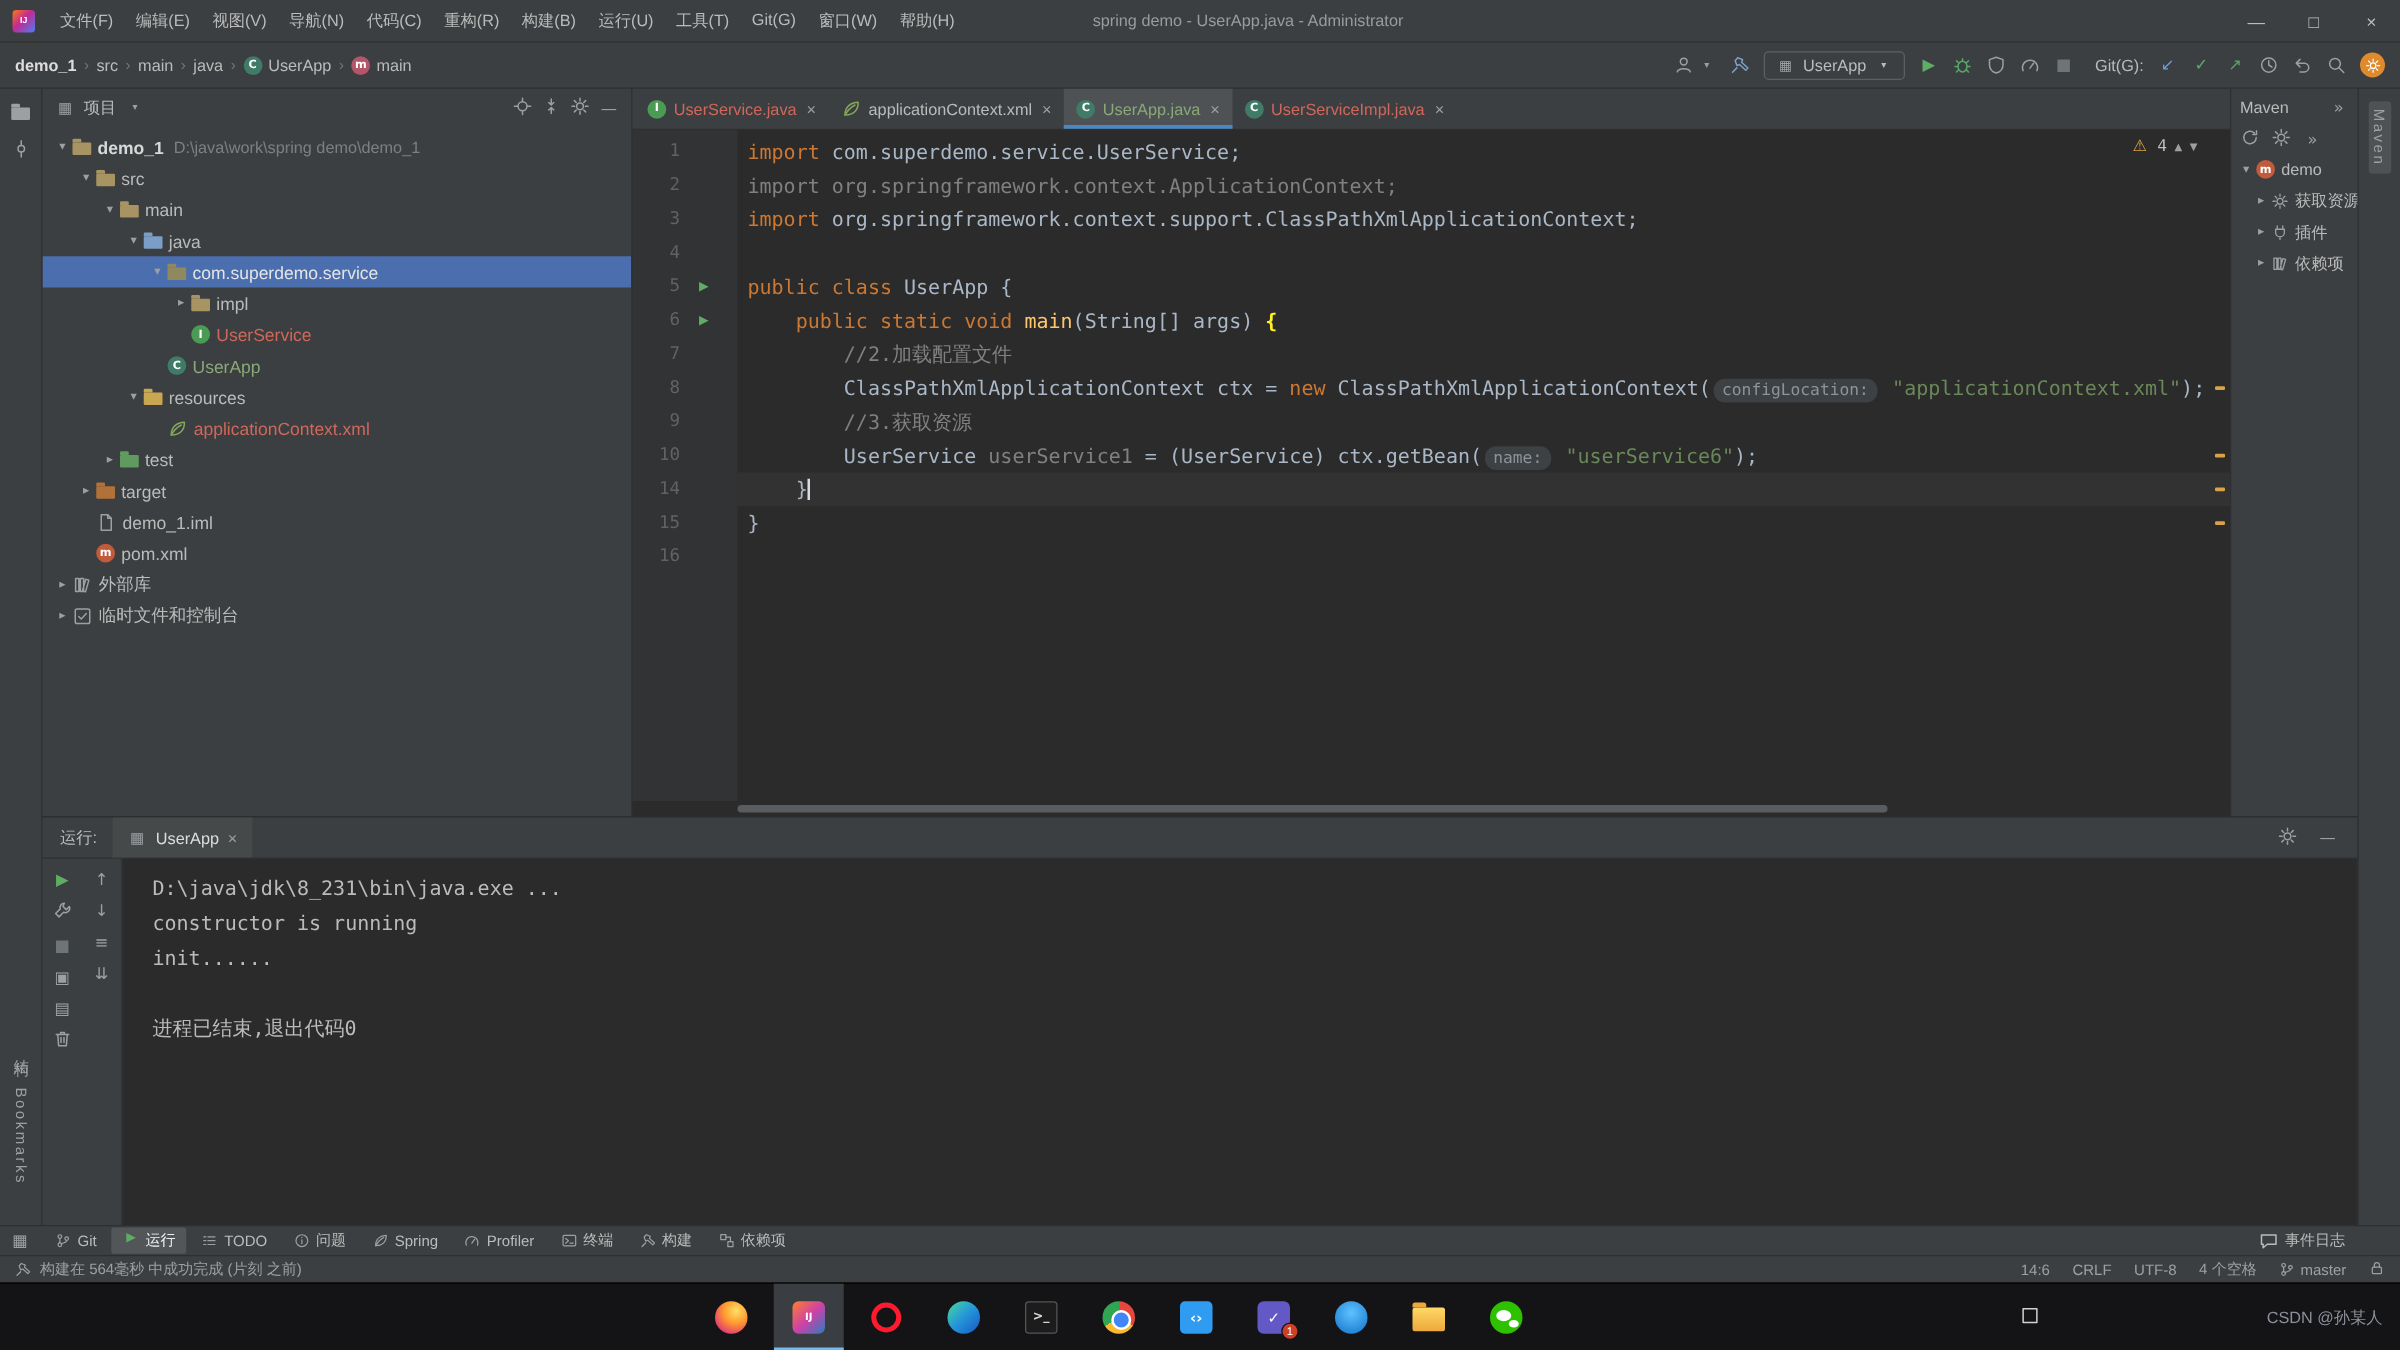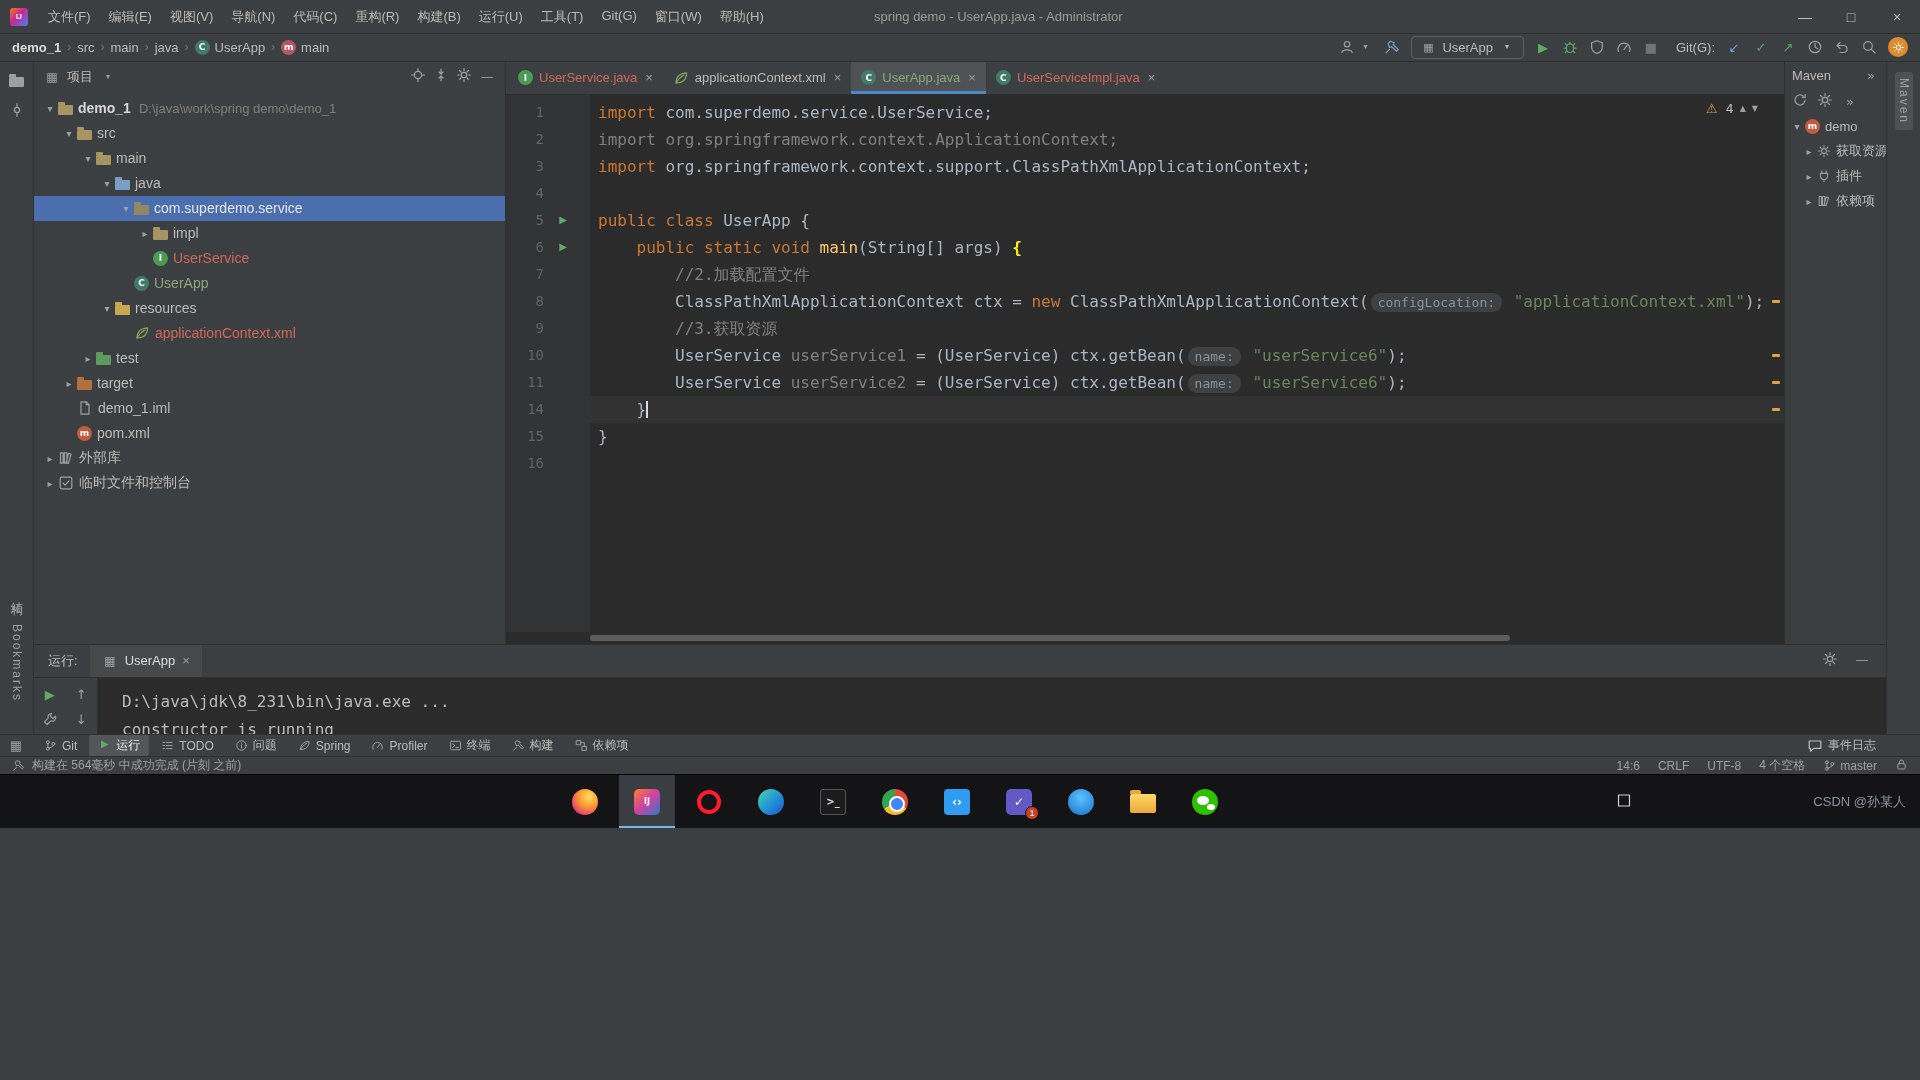--- a/index.html
+++ b/index.html
@@ -1,18 +1,18 @@
 <!DOCTYPE html>
 <html style="--panel-bg: #3c3f41; --editor-bg: #2b2b2b; --gutter-bg: #313335; --border: #2d2f30; --selection-blue: #4b6eaf; --accent-blue: #4a88c7; --keyword-orange: #cc7832; --string-green: #6a8759; --comment-gray: #808080; --method-yellow: #ffc66b; --text: #bbbbbb; --code-text: #a9b7c6; --line-number: #606366; --file-red: #d1675a; --file-green: #8aa878; --warning-yellow: #d9a343; --run-green: #5fad65; --taskbar-bg: #141416;"><head>
 <meta charset="utf-8">
 <style>
 *{margin:0;padding:0;box-sizing:border-box}
 html,body{width:1920px;height:1080px;overflow:hidden}
 body{font-family:"Liberation Sans","DejaVu Sans",sans-serif;background:var(--panel-bg,#3c3f41);color:var(--text,#bbbbbb);font-size:14px}
-.app{width:1920px;height:828px;display:flex;flex-direction:column}
+.app{width:1920px;height:1080px;display:flex;flex-direction:column}
 .ti{display:inline-flex;width:16px;justify-content:center;font-family:"DejaVu Sans",sans-serif;font-size:13px;line-height:1}
 .svgi{width:16px;height:16px;flex:none}
 .fic{width:15px;height:15px;border-radius:50%;display:inline-flex;align-items:center;justify-content:center;font-size:9px;font-weight:bold;color:#fff;flex:none;font-family:"DejaVu Sans",sans-serif}
 .fo{position:relative;width:15px;height:10px;border-radius:1px;background:var(--fc,#a89463);flex:none;margin-top:3px;display:inline-block}
 .fo::before{content:"";position:absolute;top:-3px;left:0;width:7px;height:3px;border-radius:1px 1px 0 0;background:inherit}
 
 .menubar{height:34px;display:flex;align-items:center;padding-left:10px;position:relative;border-bottom:1px solid var(--border)}
 .logo{width:18px;height:18px;border-radius:3px;background:linear-gradient(135deg,#f97a12,#c22a94 45%,#4a7ff3);margin-right:12px;display:flex;align-items:center;justify-content:center;color:#fff;font-size:7px;font-weight:bold;flex:none}
 #menus{display:flex;gap:2px}
 #menus span{padding:3px 8px;color:#bbb;font-size:13px;white-space:nowrap}
@@ -513,26 +513,20 @@
                 <span class="gico"></span>
                 <span class="gfold"></span>
                 <span class="ctext"><span class="c">        //3.获取资源</span></span>
               </div>
               <div class="cl ">
                 <span class="gnum">10</span>
                 <span class="gico"></span>
                 <span class="gfold"></span>
                 <span class="ctext"><span class="d">        UserService </span><span class="g">userService1</span><span class="d"> = (UserService) ctx.getBean(</span><span class="h">name:</span><span class="s"> "userService6"</span><span class="d">);</span></span>
               </div>
-              <div class="cl ">
-                <span class="gnum">11</span>
-                <span class="gico"></span>
-                <span class="gfold"></span>
-                <span class="ctext"><span class="d">        UserService </span><span class="g">userService2</span><span class="d"> = (UserService) ctx.getBean(</span><span class="h">name:</span><span class="s"> "userService6"</span><span class="d">);</span></span>
-              </div>
               <div class="cl cur">
                 <span class="gnum">14</span>
                 <span class="gico"></span>
                 <span class="gfold"></span>
                 <span class="ctext"><span class="d">    }</span><span class="caret"></span></span>
               </div>
               <div class="cl ">
                 <span class="gnum">15</span>
                 <span class="gico"></span>
                 <span class="gfold"></span>

